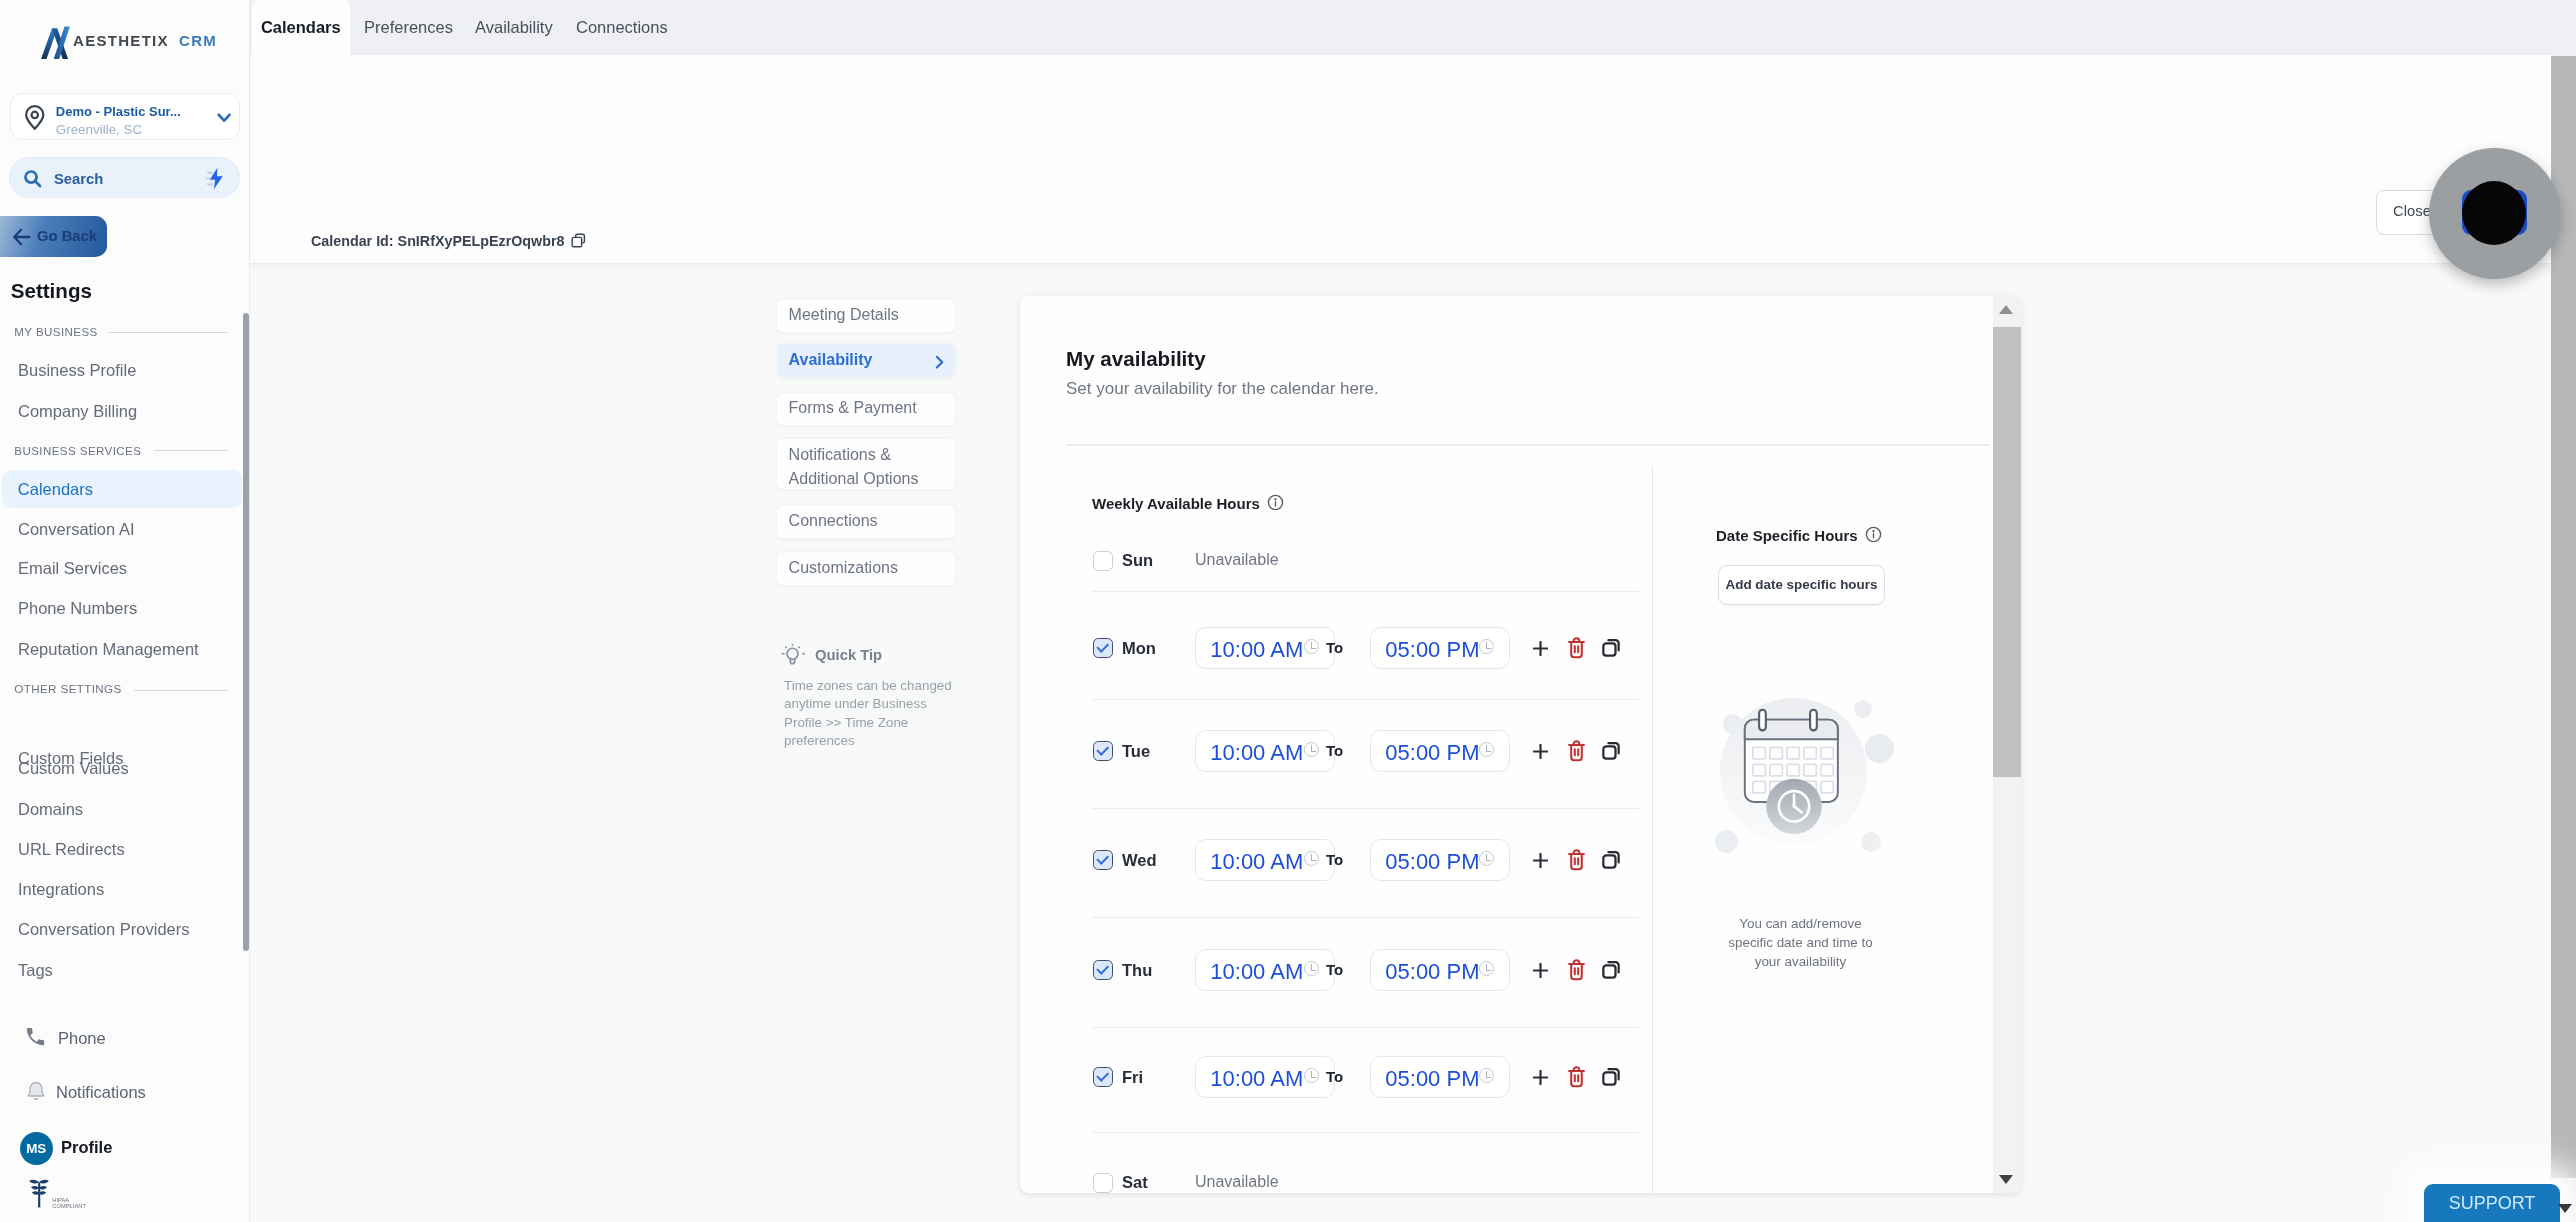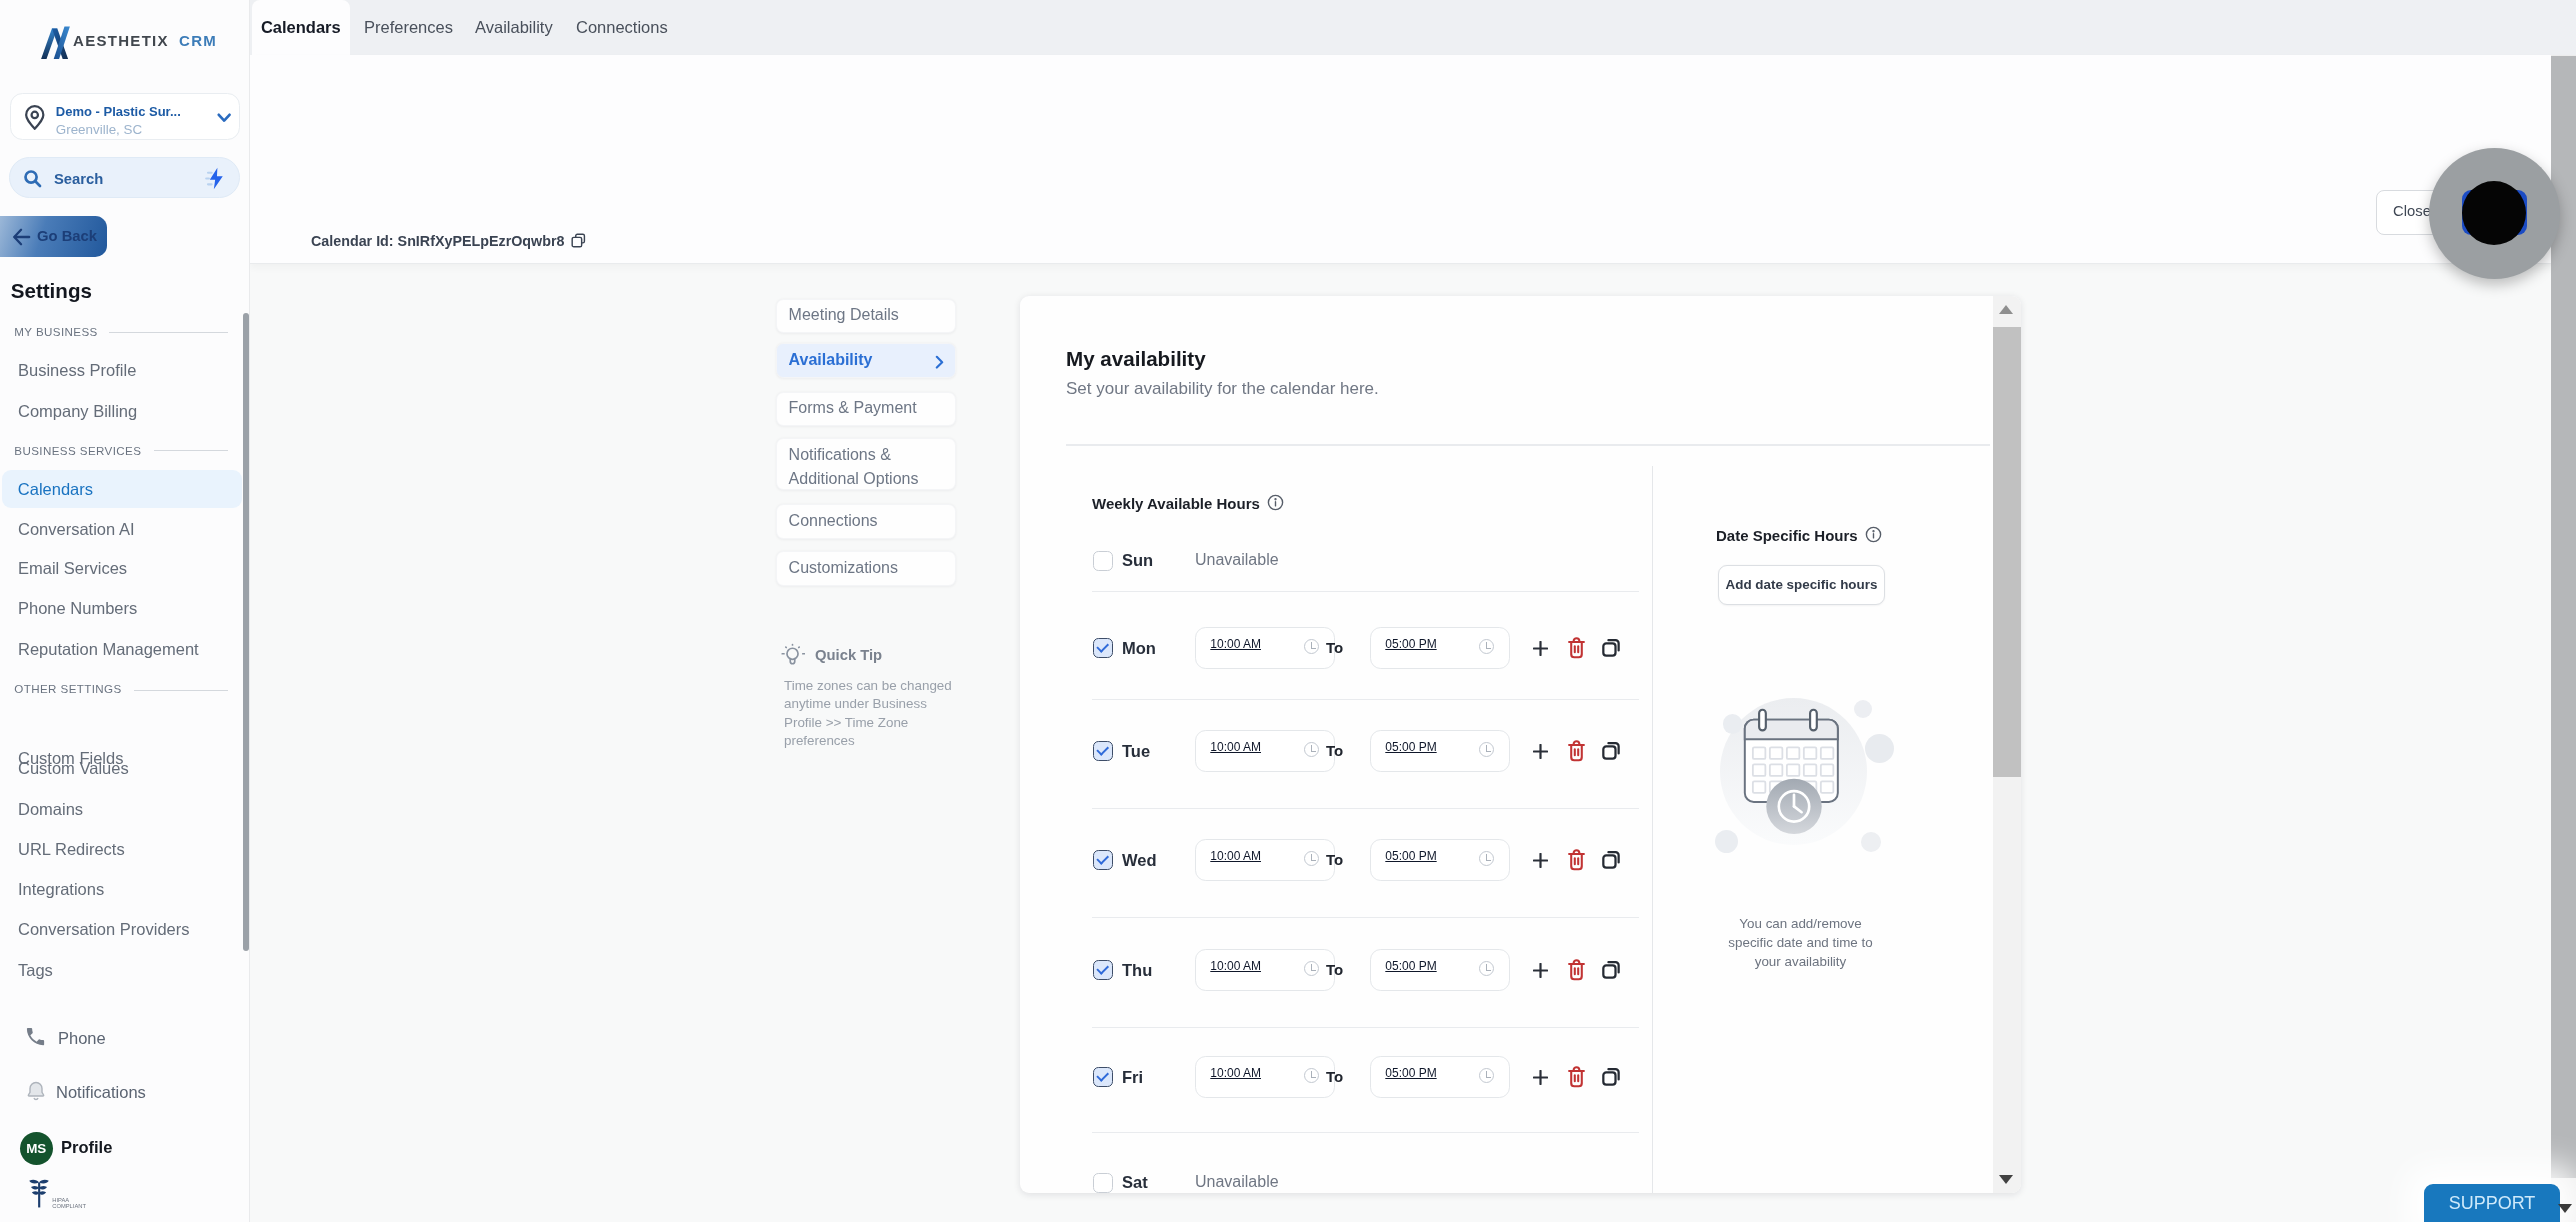--- a/index.html
+++ b/index.html
@@ -17,21 +17,21 @@
 #searchbox .t1 { position:absolute; left:44px; top:12.5px; font-size:14.8px; font-weight:bold; color:#2a5e9e; }
 #goback { position:absolute; left:0px; top:216px; width:107px; height:41px; border-radius:0 11.6px 11.6px 0; background:linear-gradient(108deg,#9cb8d8 0%, #4a7cb8 40%, #21589c 100%); color:#1c3e78; font-size:14.8px; font-weight:bold; line-height:41px; }
 #settings-h { position:absolute; left:10.7px; top:279px; font-size:20.6px; font-weight:600; color:#13171f; }
 .sec-label { position:absolute; left:14.3px; font-size:11.6px; letter-spacing:0.4px; color:#6a7380; }
 .sec-line { position:absolute; height:0.9px; background:#d4d8dd; }
 .nav-item { position:absolute; left:18px; font-size:16.5px; color:#646c78; white-space:nowrap; }
 #cal-active { position:absolute; left:1.8px; top:470px; width:240px; height:38px; background:#e9f3fd; border-radius:9px; }
 #cal-active span { position:absolute; left:16px; top:9.8px; font-size:16.5px; color:#1a73c1; }
 #side-scroll { position:absolute; left:243px; top:313px; width:6.3px; height:638px; background:#9ba1a8; border-radius:3.6px; }
 .bottom-item { position:absolute; left:25px; font-size:16.5px; color:#5b6472; }
-#avatar { position:absolute; left:19.7px; top:1132px; width:33px; height:33px; border-radius:50%; background:#14532d; color:#fff; font-size:13.4px; font-weight:bold; text-align:center; line-height:33px; }
+#avatar { position:absolute; left:19.7px; top:1132px; width:33px; height:33px; border-radius:50%; background:#0369a1; color:#fff; font-size:13.4px; font-weight:bold; text-align:center; line-height:33px; }
 
 
 #tabbar { position:absolute; left:250px; top:0; width:2326px; height:55px; background:#eef0f3; }
 #tab-active { position:absolute; left:1.8px; top:0px; width:98px; height:55px; background:#fdfdfe; border-radius:8px 8px 0 0; text-align:center; line-height:55px; font-size:16.5px; font-weight:600; color:#161b26; }
 .tab { position:absolute; top:0; height:55px; line-height:55px; font-size:16.5px; color:#49505b; }
 #headerband { position:absolute; left:250px; top:55px; width:2326px; height:209px; background:#fdfdfe; border-bottom:1.8px solid #e9ebed; box-shadow:0 3.6px 7.2px rgba(0,0,0,.035); }
 #pagetitle { position:absolute; left:37px; top:133px; font-size:28px; color:#181818; }
 #calid { position:absolute; left:61px; top:176px; font-size:14.3px; font-weight:bold; color:#3a4352; }
 #closebtn { position:absolute; left:2376px; top:190px; width:72px; height:45px; background:#fff; border:1.8px solid #d8dbdf; border-radius:8px; text-align:center; line-height:41px; font-size:14.8px; color:#3f4754; }
 #bluebtn { position:absolute; left:2462px; top:190px; width:65px; height:45px; background:#1c4cc4; border-radius:9px; z-index:21; }
@@ -57,21 +57,21 @@
 .cb { position:absolute; left:73px; width:19.7px; height:19.7px; border:1.8px solid #c9ced5; border-radius:5.4px; background:#fff; }
 .daylbl { position:absolute; left:102px; font-size:16.5px; font-weight:600; color:#272e3a; }
 .unav { position:absolute; left:175px; font-size:16px; color:#6f7683; }
 
 .dayrow { position:absolute; left:0; width:966px; height:0; }
 .dayrow .cbx { position:absolute; left:73px; top:-9.8px; width:19.7px; height:19.7px; background:#dbe7fb; border:1.8px solid #3d4d68; border-radius:5.4px; }
 .dayrow .cbx::after { content:""; position:absolute; left:2.7px; top:3.6px; width:9px; height:4.5px; border-left:2.7px solid #2f6ad9; border-bottom:2.7px solid #2f6ad9; transform:rotate(-45deg); }
 .dayrow .dname { position:absolute; left:102px; top:-9px; font-size:16.5px; font-weight:600; color:#272e3a; }
 .dayrow .in { position:absolute; left:175px; top:-21.5px; width:140px; height:42px; border:1.8px solid #e4e7ea; border-radius:10.7px; background:#fff; }
 .dayrow .in.i2 { left:350px; }
-.dayrow .in .tx { position:absolute; left:14.3px; top:9.8px; font-size:12px; color:#0f172a;text-decoration:underline; }
+.dayrow .in .tx { position:absolute; left:14.3px; top:9.8px; font-size:22px; color:#1d4ed8; }
 .clk { position:absolute; right:15px; top:11.6px; width:15px; height:15px; border:1.8px solid #c3c9d1; border-radius:50%; }
 .clk::after { content:""; position:absolute; left:5.8px; top:2.2px; width:4.5px; height:5.4px; border-left:1.8px solid #aab1ba; border-bottom:1.8px solid #aab1ba; }
 .dayrow .to { position:absolute; left:306px; top:-9px; font-size:15px; font-weight:bold; color:#20252e; }
 .plus { position:absolute; left:513px; top:-7.2px; }
 .trash { position:absolute; left:547px; top:-10.7px; }
 .cpy { position:absolute; left:581px; top:-10.7px; }
 
 #card-sb { position:absolute; left:973px; top:0; width:28px; height:897px; background:#f2f2f2; }
 #card-sb .thumb { position:absolute; left:0px; top:31px; width:28px; height:450px; background:#c1c1c1; }
 #card-sb .tri-up { position:absolute; left:6.3px; top:9px; width:0; height:0; border-left:7.6px solid transparent; border-right:7.6px solid transparent; border-bottom:9.8px solid #8f8f8f; }

